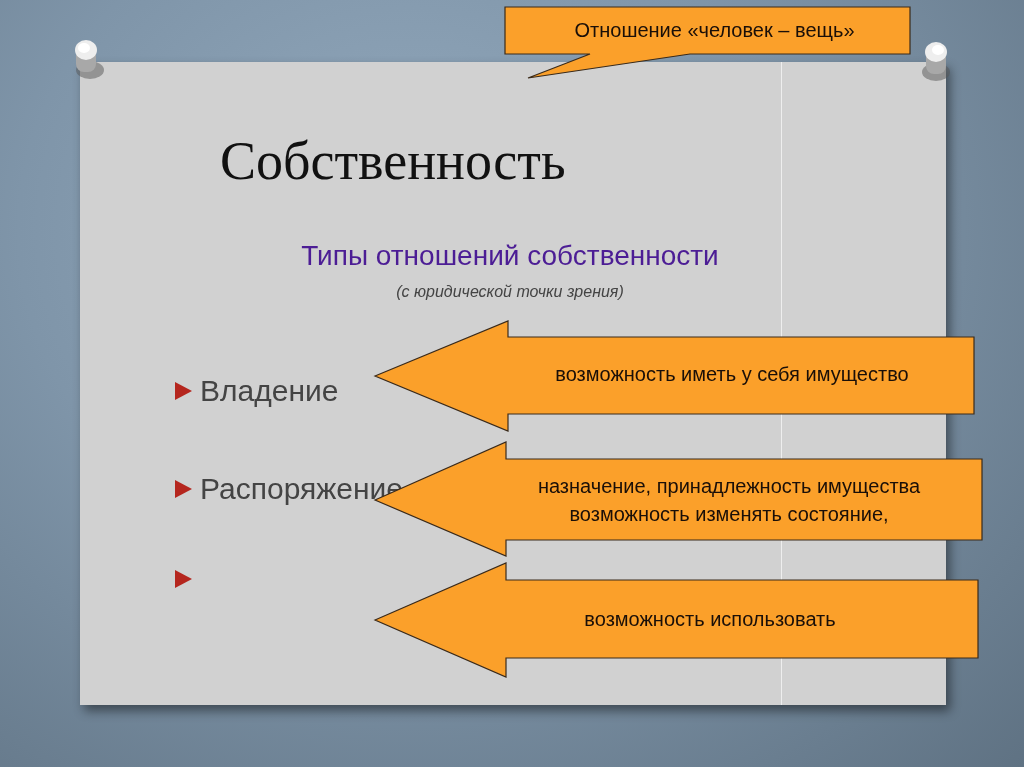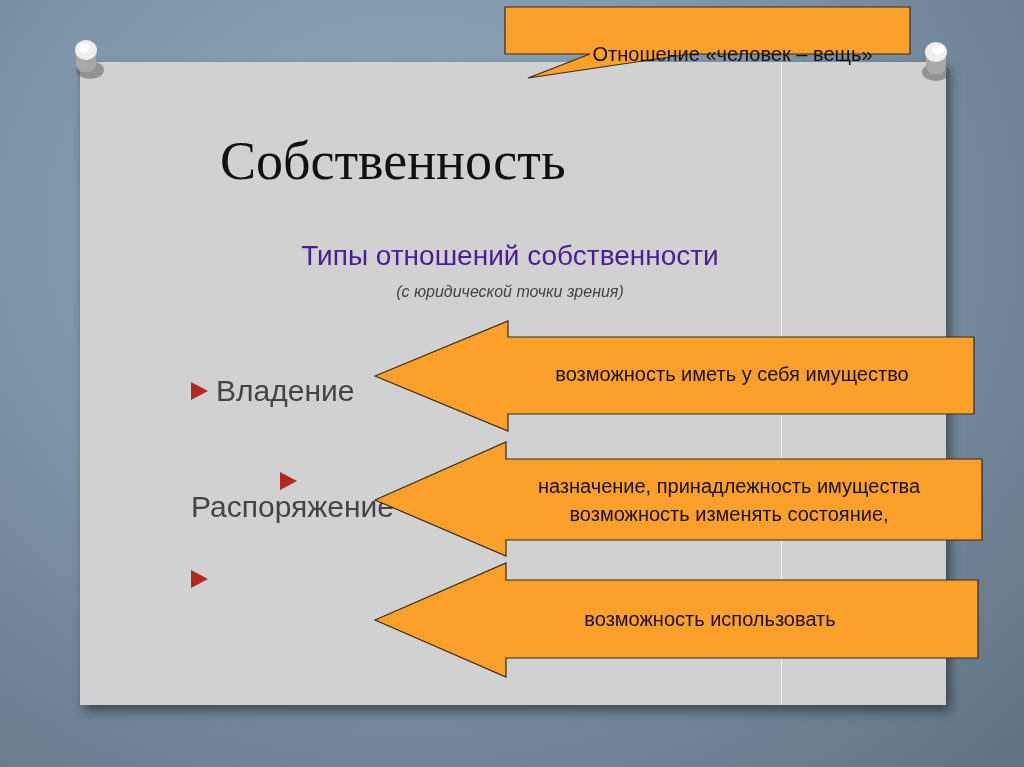--- a/index.html
+++ b/index.html
@@ -13,31 +13,31 @@
     background:#d1d1d1;
     box-shadow: 4px 6px 10px rgba(0,0,0,0.45);
   }
   .paper-divider {
     position:absolute; left:701px; top:0; width:1px; height:100%;
     background:#eeeeee;
   }
   .pin { position:absolute; width:34px; height:42px; }
   .bullet {
     position:absolute; left:95px; font-size:30px; color:#444;
-    display:flex; align-items:center;margin-left:16px;
+    display:flex; align-items:center;
   }
   .bullet-marker {
     width:0; height:0; border-top:9px solid transparent; border-bottom:9px solid transparent;
     border-left:17px solid #b5261e; margin-right:8px;
   }
   .shape-layer { position:absolute; left:0; top:0; width:1024px; height:767px; }
   .callout-text {
-    position:absolute; left:530px; top:8px; width:405px; height:45px;
+    position:absolute; left:512px; top:8px; width:405px; height:45px;
     display:flex; align-items:center; justify-content:center;
-    font-size:20px; color:#1a0f08;margin-top:24px;
+    font-size:20px; color:#1a0f08;
   }
   .arrow-text {
     position:absolute; display:flex; flex-direction:column; align-items:center; justify-content:center;
     font-size:20px; color:#1a0f08; line-height:28px; text-align:center;
   }
 </style>
 </head>
 <body>
 
 <div class="paper">
@@ -58,21 +58,21 @@
 </svg>
 
 <div style="position:absolute;left:220px;top:130px;width:580px;font-family:'Liberation Serif',serif;font-size:54px;color:#111;">Собственность</div>
 <div style="position:absolute;left:250px;top:240px;width:520px;text-align:center;font-size:28px;color:#4c1d95;">Типы отношений собственности</div>
 <div style="position:absolute;left:250px;top:283px;width:520px;text-align:center;font-size:16px;font-style:italic;color:#444;">(с юридической точки зрения)</div>
 
 <div class="bullet" style="top:374px;left:175px;">
   <span class="bullet-marker"></span>
   <span>Владение</span>
 </div>
-<div class="bullet" style="top:472px;left:175px;flex-direction:column;">
+<div class="bullet" style="top:472px;left:175px;">
   <span class="bullet-marker"></span>
   <span>Распоряжение</span>
 </div>
 <div class="bullet" style="top:570px;left:175px;">
   <span class="bullet-marker"></span>
 </div>
 
 <svg class="shape-layer" viewBox="0 0 1024 767">
 
   <path d="M505,7 L910,7 L910,54 L690,54 L528,78 L590,54 L505,54 Z" fill="#fba02a" stroke="#3a2a1a" stroke-width="1.2"></path>

